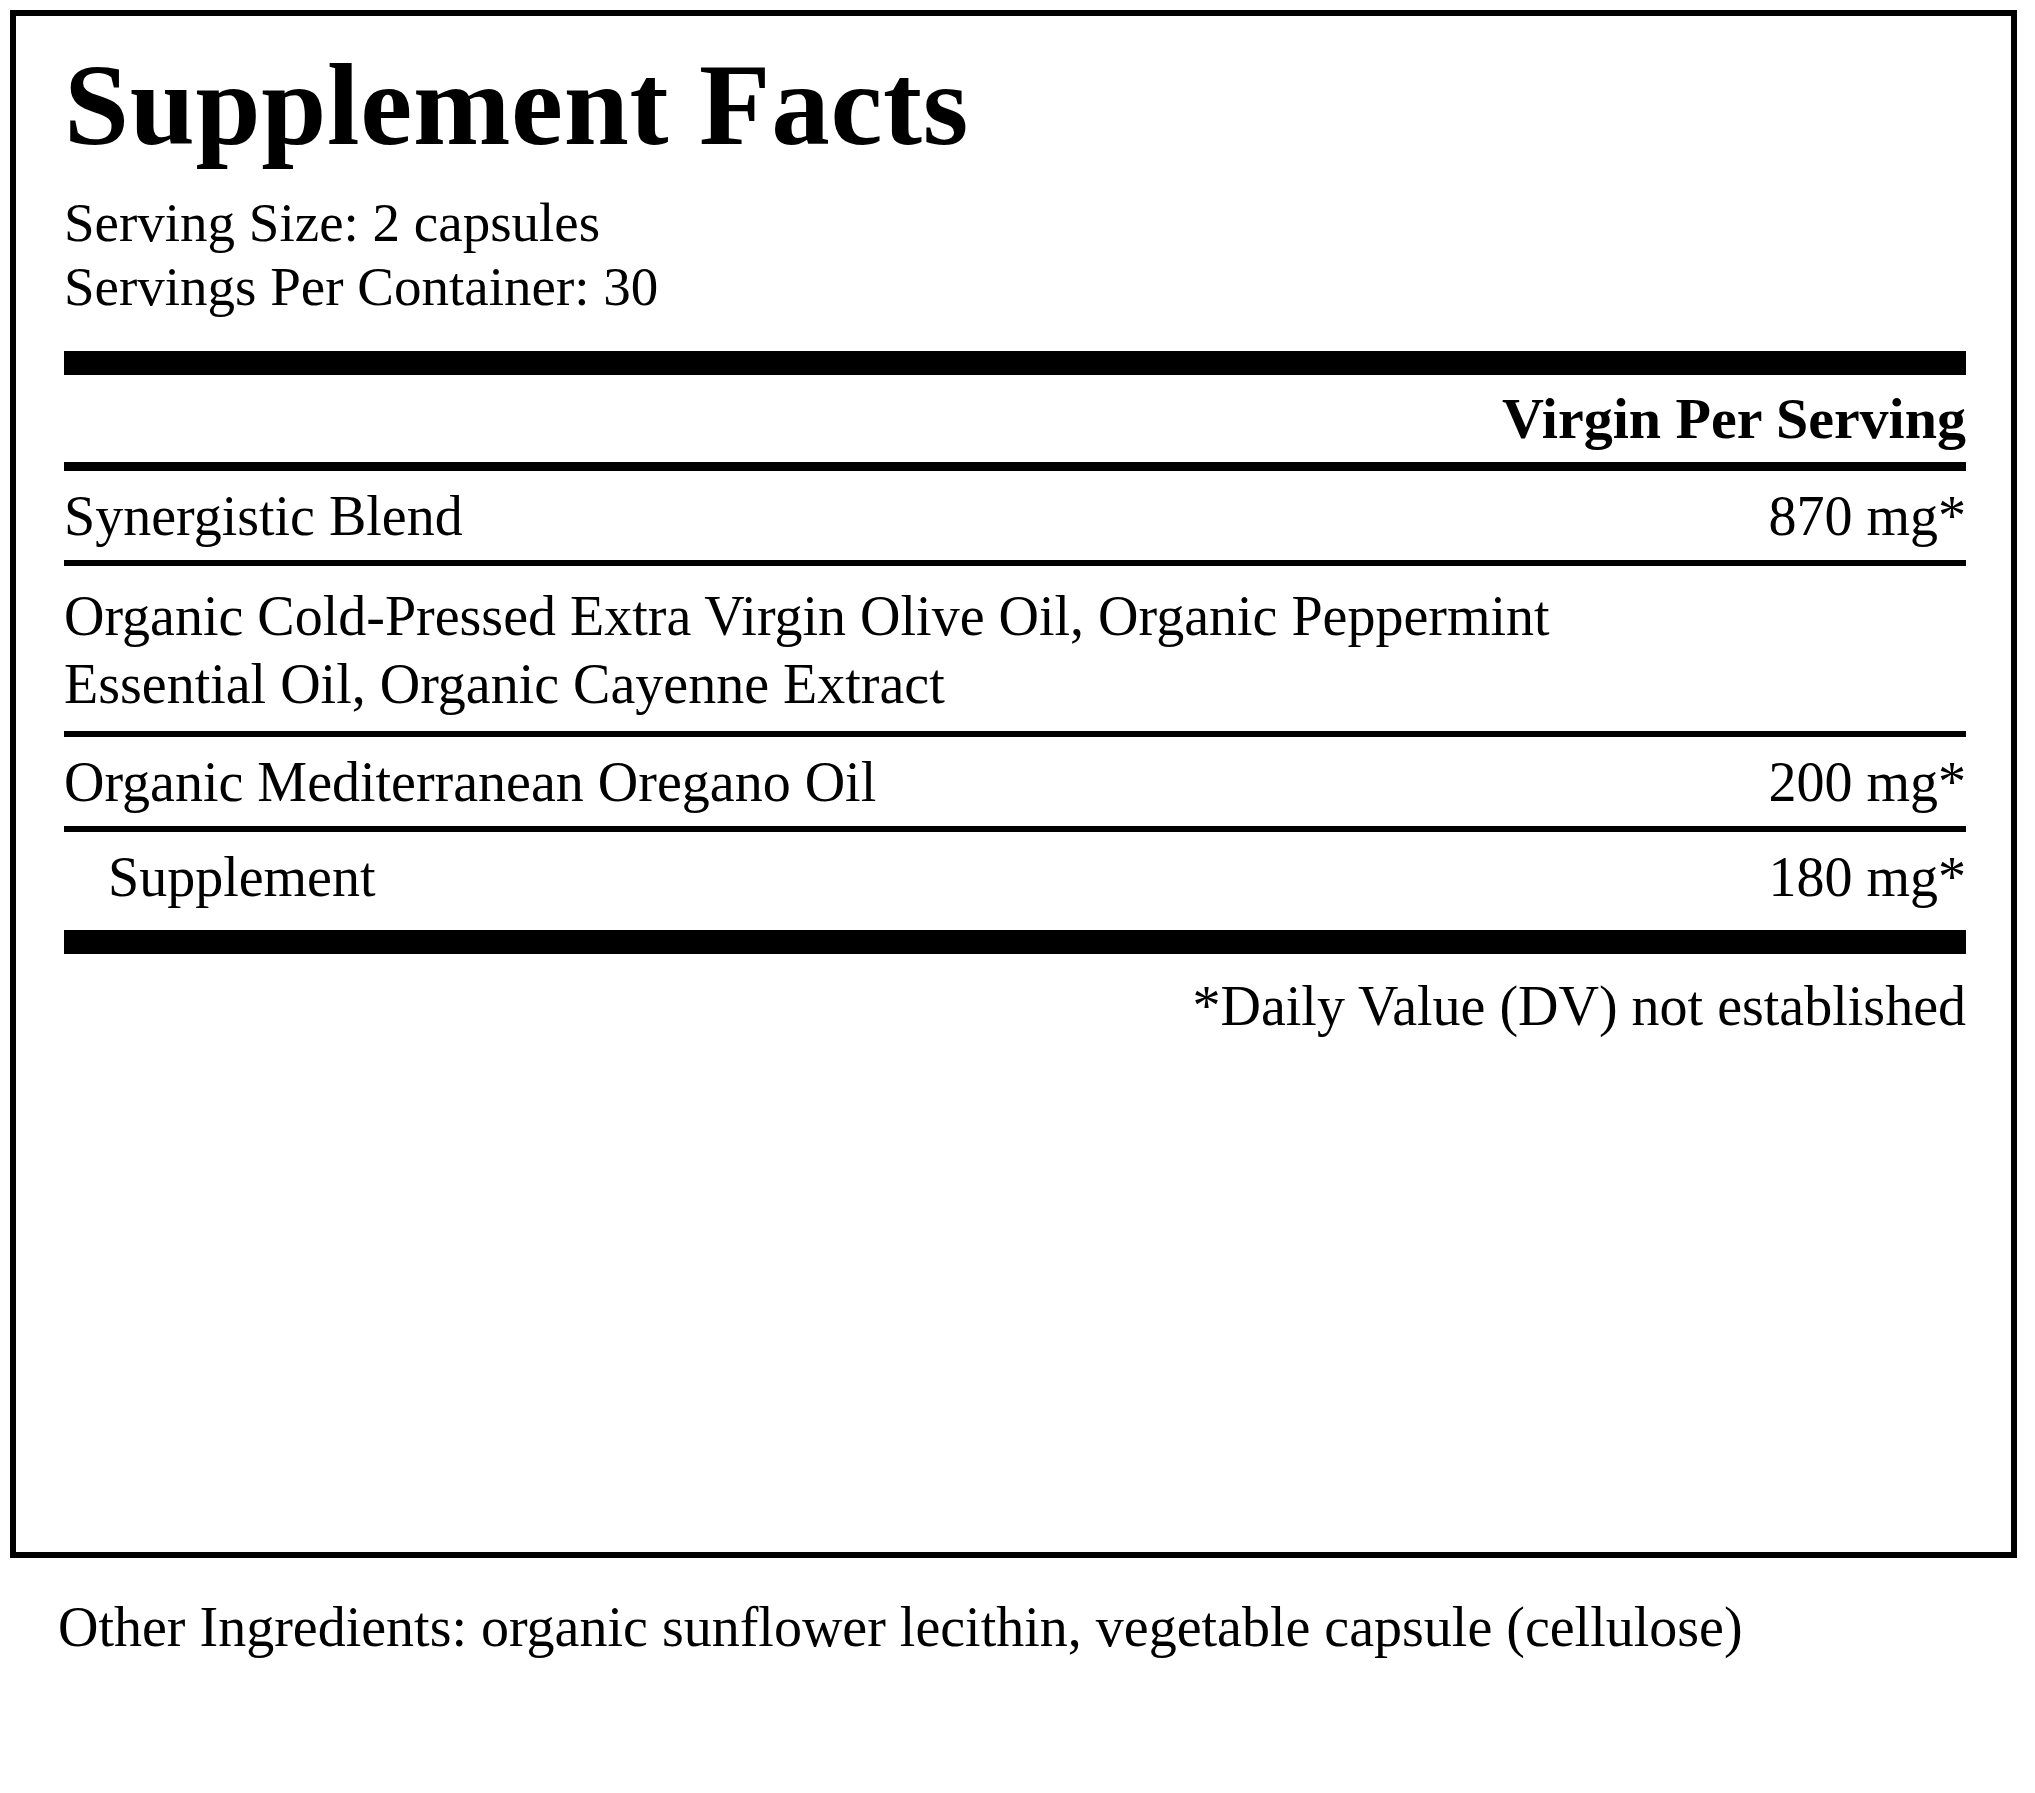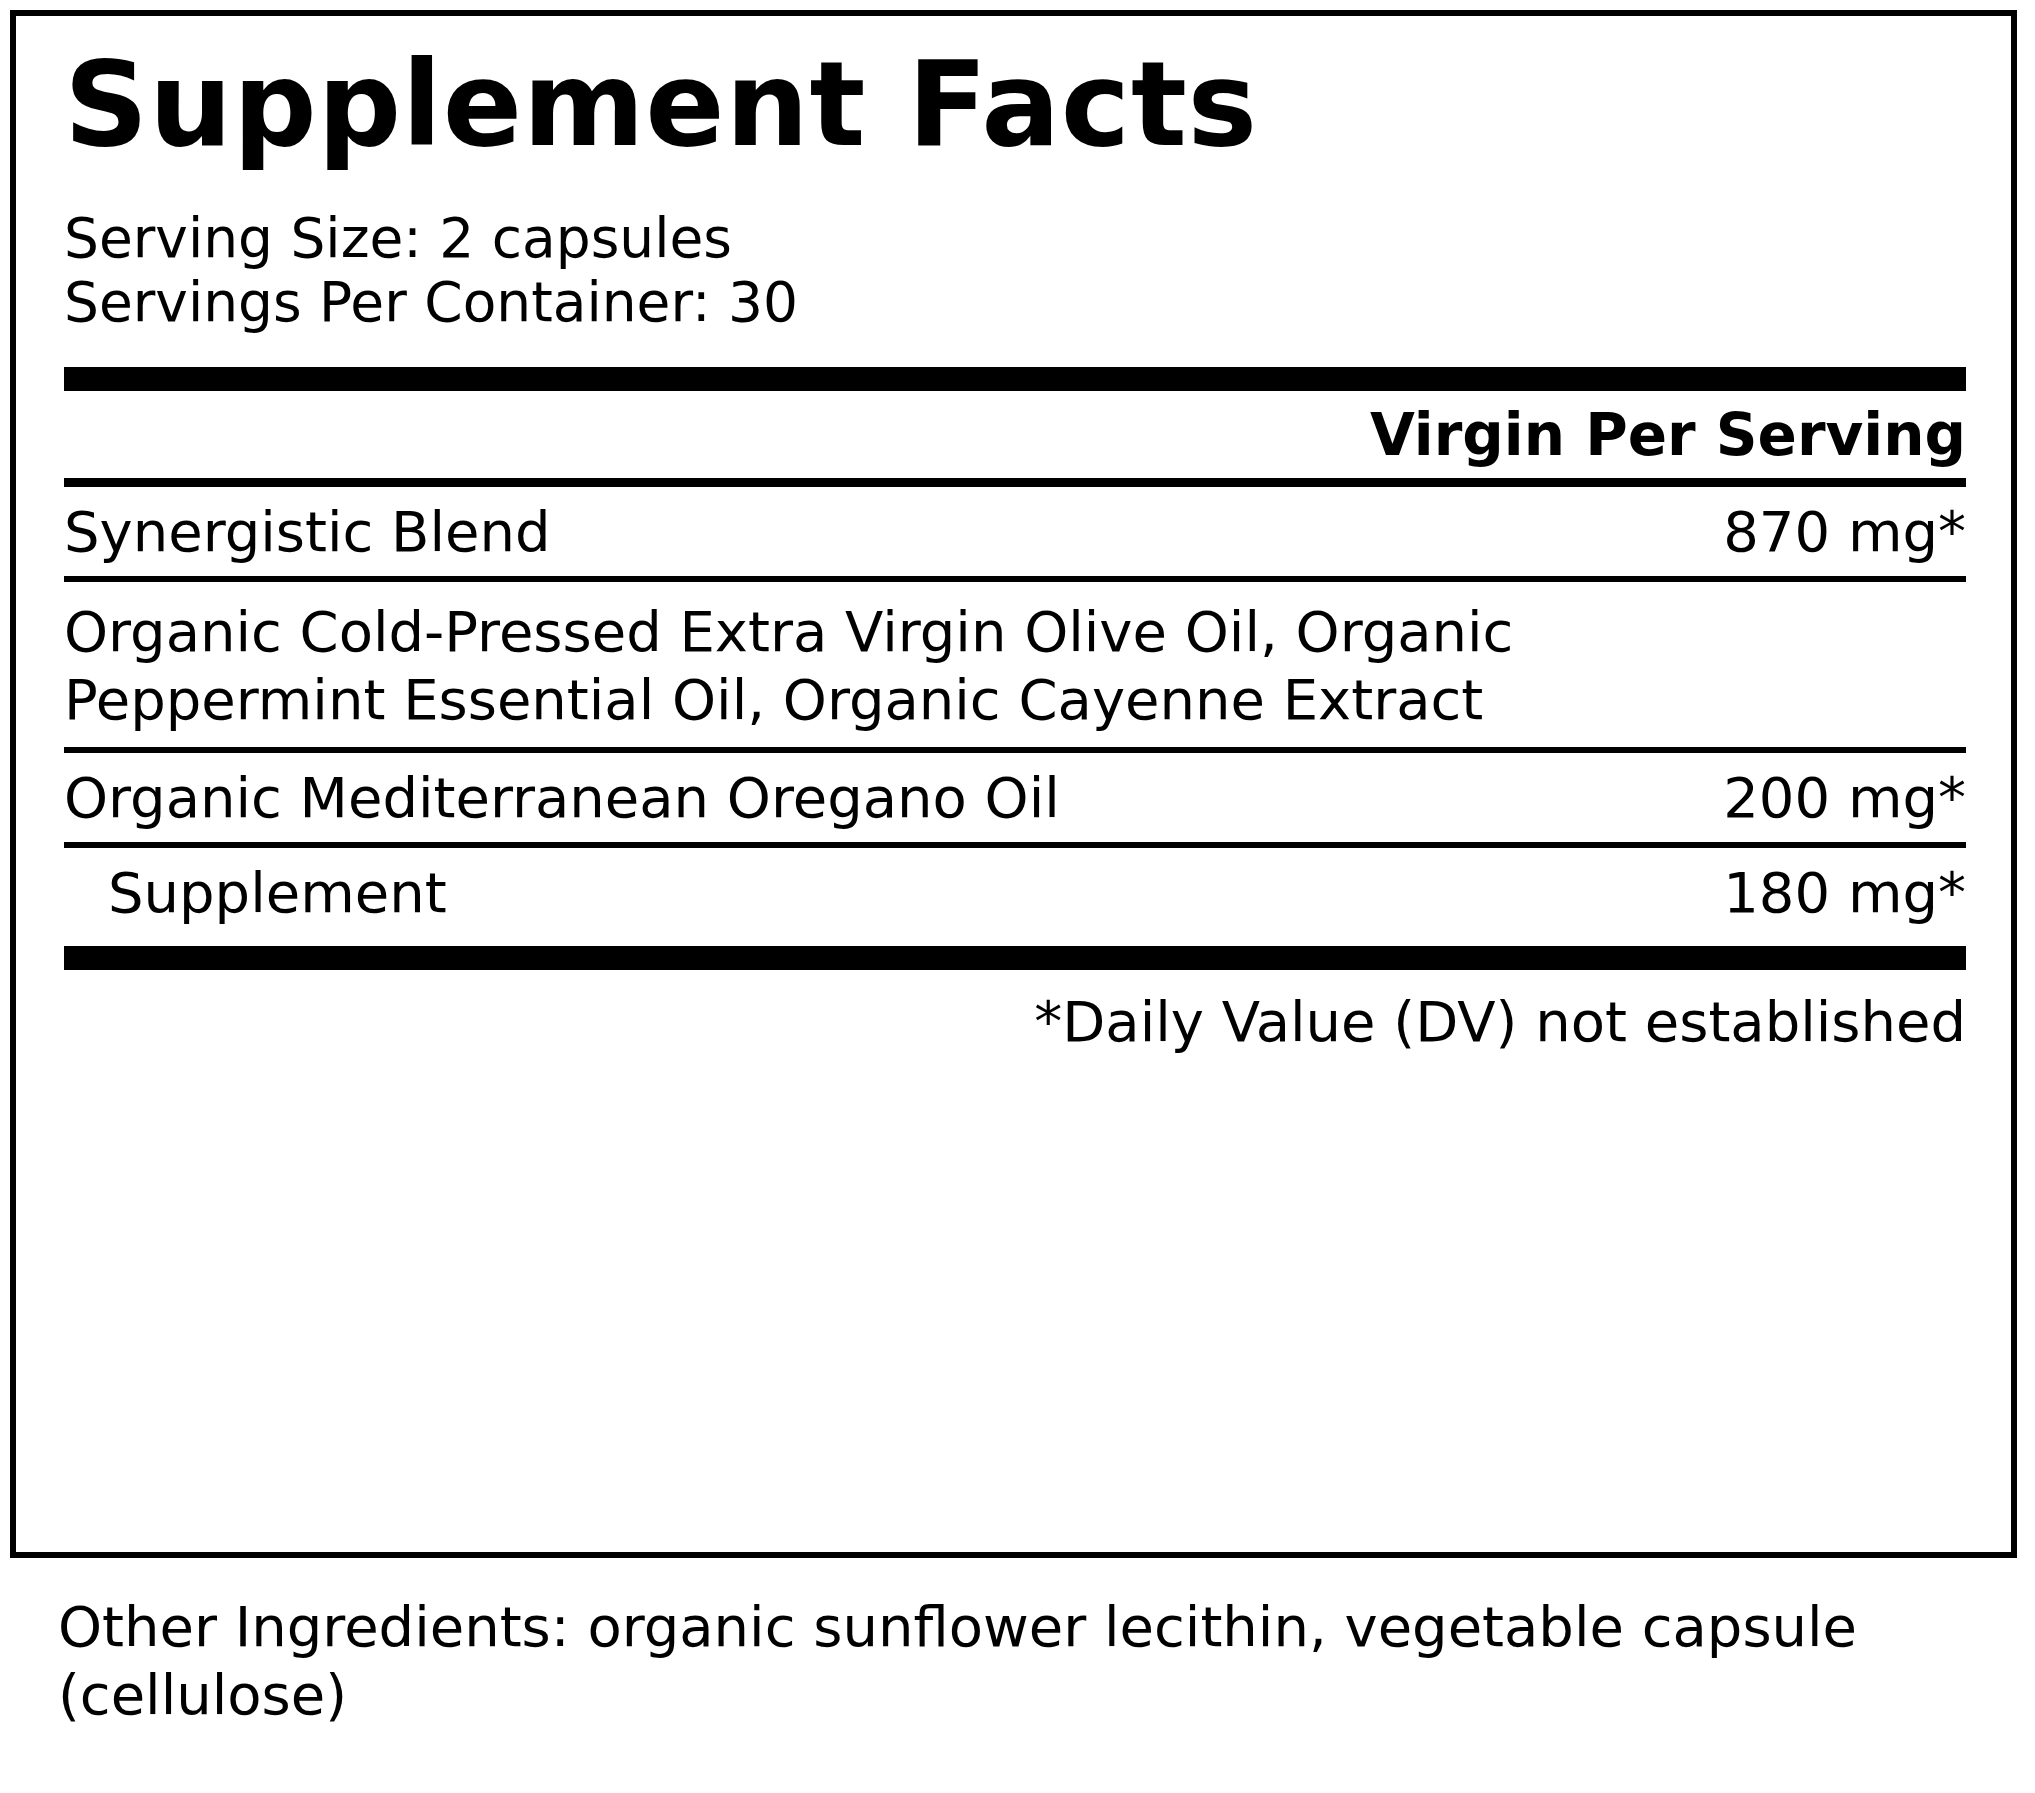--- a/index.html
+++ b/index.html
@@ -15,20 +15,21 @@
     -webkit-font-smoothing: antialiased;
   }
 
   .panel {
     position: absolute;
     left: 10px;
     top: 10px;
     width: 2007px;
     height: 1761px;
     box-sizing: border-box;
+    font-family: Liberation Serif, serif;
   }
 
   
   .facts-box {
     position: absolute;
     left: 0;
     top: 0;
     width: 2007px;
     height: 1548px;
     box-sizing: border-box;
@@ -51,21 +52,21 @@
     margin-top: 30px;
     white-space: nowrap;
   }
 
   .serving-line {
     font-size: 55px;
     line-height: 1.16;
     font-weight: 400;
     white-space: nowrap;
   }
-  .serving-line.first { margin-top: 44px; }
+  .serving-line.first { margin-top: 28px; }
 
   .rule-thick {
     height: 24px;
     background: #000000;
     margin-top: 32px;
   }
   .rule-med {
     height: 9.2px;
     background: #000000;
   }

